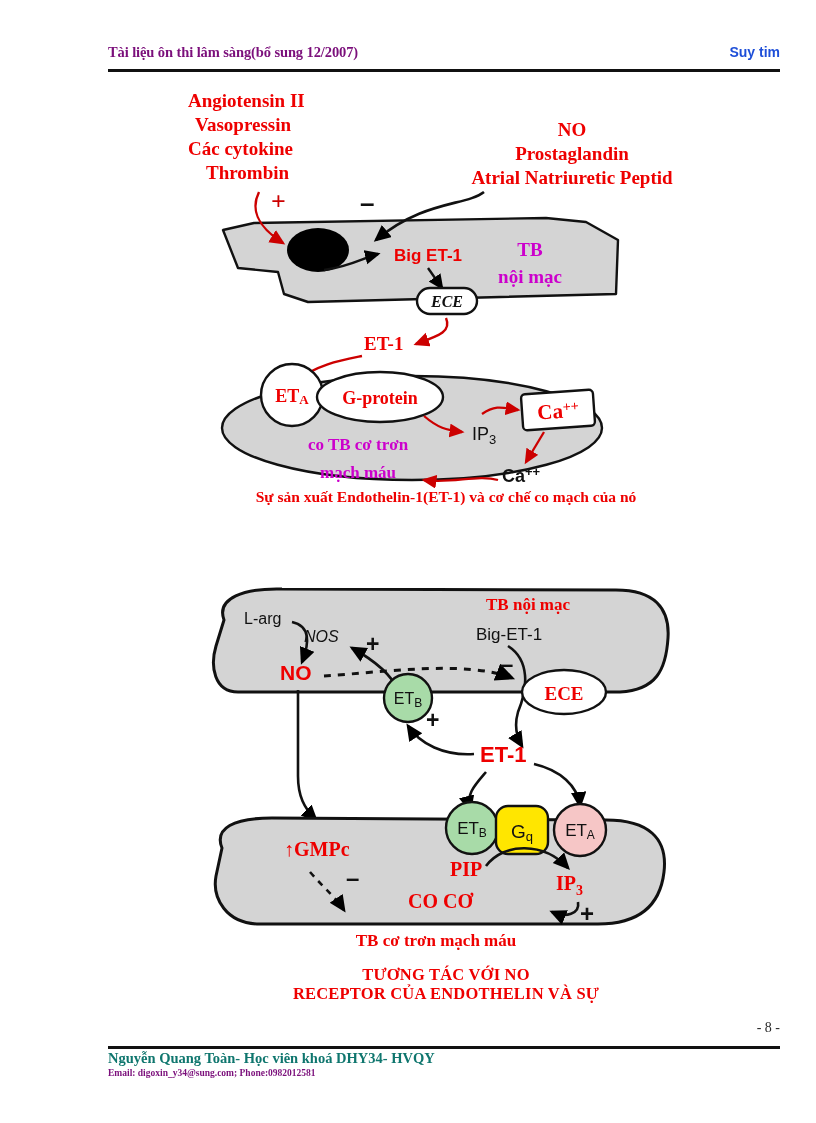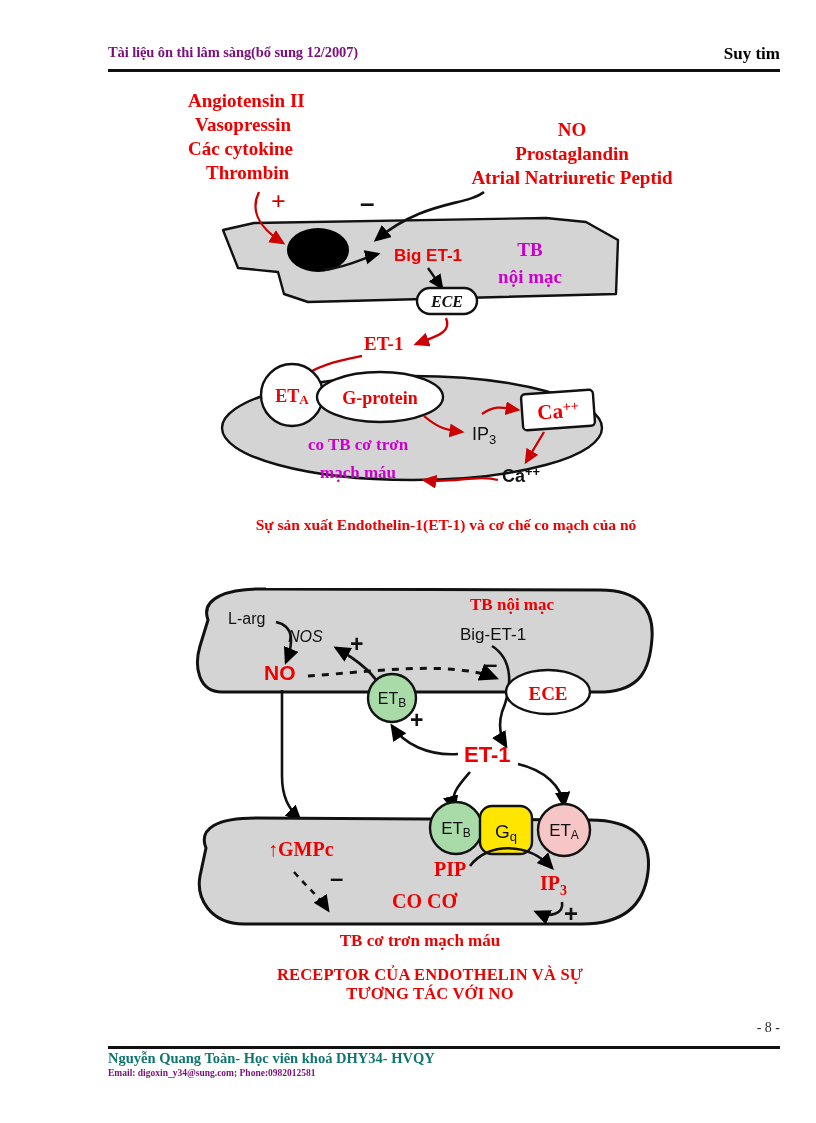--- a/index.html
+++ b/index.html
@@ -36,24 +36,24 @@
     font-family: "Liberation Serif", serif;
     font-weight: bold;
     font-size: 14.5px;
     color: #7b0f7b;
     white-space: nowrap;
     letter-spacing: -0.1px;
   }
   .header-right {
     position: absolute;
     right: 0; top: 0;
-    font-family: Liberation Serif, serif;
-    font-weight: bold;
-    font-size: 17px;
-    color: #000000;
+    font-family: Liberation Sans, sans-serif;
+    font-weight: bold;
+    font-size: 14px;
+    color: #1d4ed8;
     white-space: nowrap;
   }
   .header-rule {
     position: absolute;
     left: 72px;
     top: 69px;
     width: 672px;
     height: 3px;
     background: #111111;
   }
@@ -96,34 +96,34 @@
     font-size: 9.5px;
     color: #7b0f7b;
     white-space: nowrap;
   }
 
   
   .figure {
     position: absolute;
   }
   #figure-1 { left: 130px; top: 88px;  width: 560px; height: 450px; }
-  #figure-2 { left: 134px; top: 580px; width: 520px; height: 425px; }
+  #figure-2 { left: 150px; top: 580px; width: 520px; height: 425px; }
 
   .fig-svg { display: block; }
 
   .caption {
     position: absolute;
     width: 100%;
     text-align: center;
     font-family: "Liberation Serif", serif;
     font-weight: bold;
     color: #ee0000;
     line-height: 1.18;
   }
-  #caption-1 { left: 0; top: 428px; font-size: 15.5px; }
+  #caption-1 { left: 0; top: 400px; font-size: 15.5px; }
   #caption-2 { left: 0; top: 385px; font-size: 16.5px; letter-spacing: 0.2px; }
 
   
 </style>
 </head>
 <body>
 
 <div class="page">
 
   <div class="header">
@@ -317,22 +317,22 @@
 
       <path d="M392,322 C394,334 380,338 366,332" fill="none" stroke="#111111" stroke-width="2.6" marker-end="url(#ah2-black)"></path>
       <text x="394" y="342" font-family="Liberation Sans, sans-serif" font-weight="bold" font-size="24" fill="#111111">+</text>
 
       <text x="222" y="328" font-family="Liberation Serif, serif" font-weight="bold" font-size="20" fill="#ee0000">CO  CƠ</text>
 
       <text x="250" y="366" text-anchor="middle" font-family="Liberation Serif, serif" font-weight="bold" font-size="17" fill="#ee0000">TB cơ trơn mạch máu</text>
     </svg>
 
     <div class="caption" id="caption-2">
+      <div>TƯƠNG TÁC VỚI NO</div>
       <div>RECEPTOR CỦA ENDOTHELIN VÀ SỰ</div>
-      <div>TƯƠNG TÁC VỚI NO</div>
     </div>
   </div>
 
   <div class="footer-pagenum">- 8 -</div>
   <div class="footer-rule"></div>
   <div class="footer-name">Nguyễn Quang Toàn- Học viên khoá DHY34- HVQY</div>
   <div class="footer-contact">Email: digoxin_y34@sung.com; Phone:0982012581</div>
 
 </div>
 

